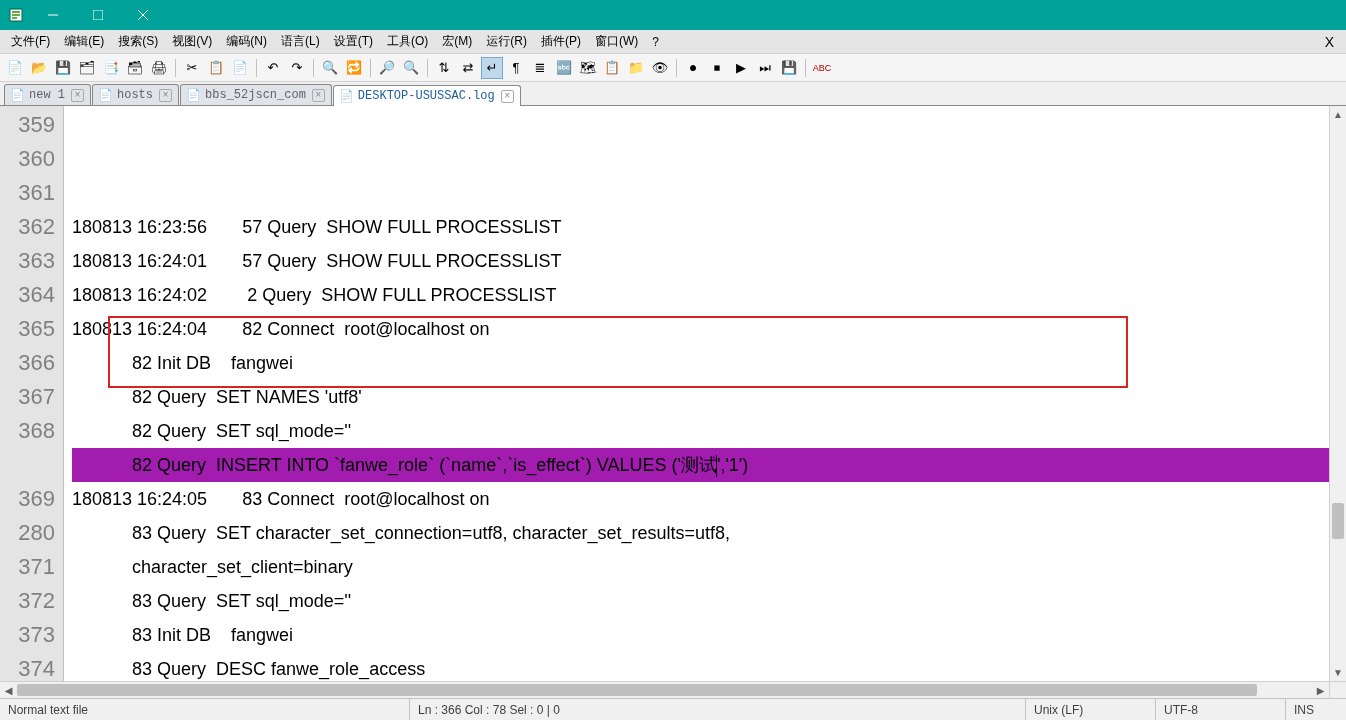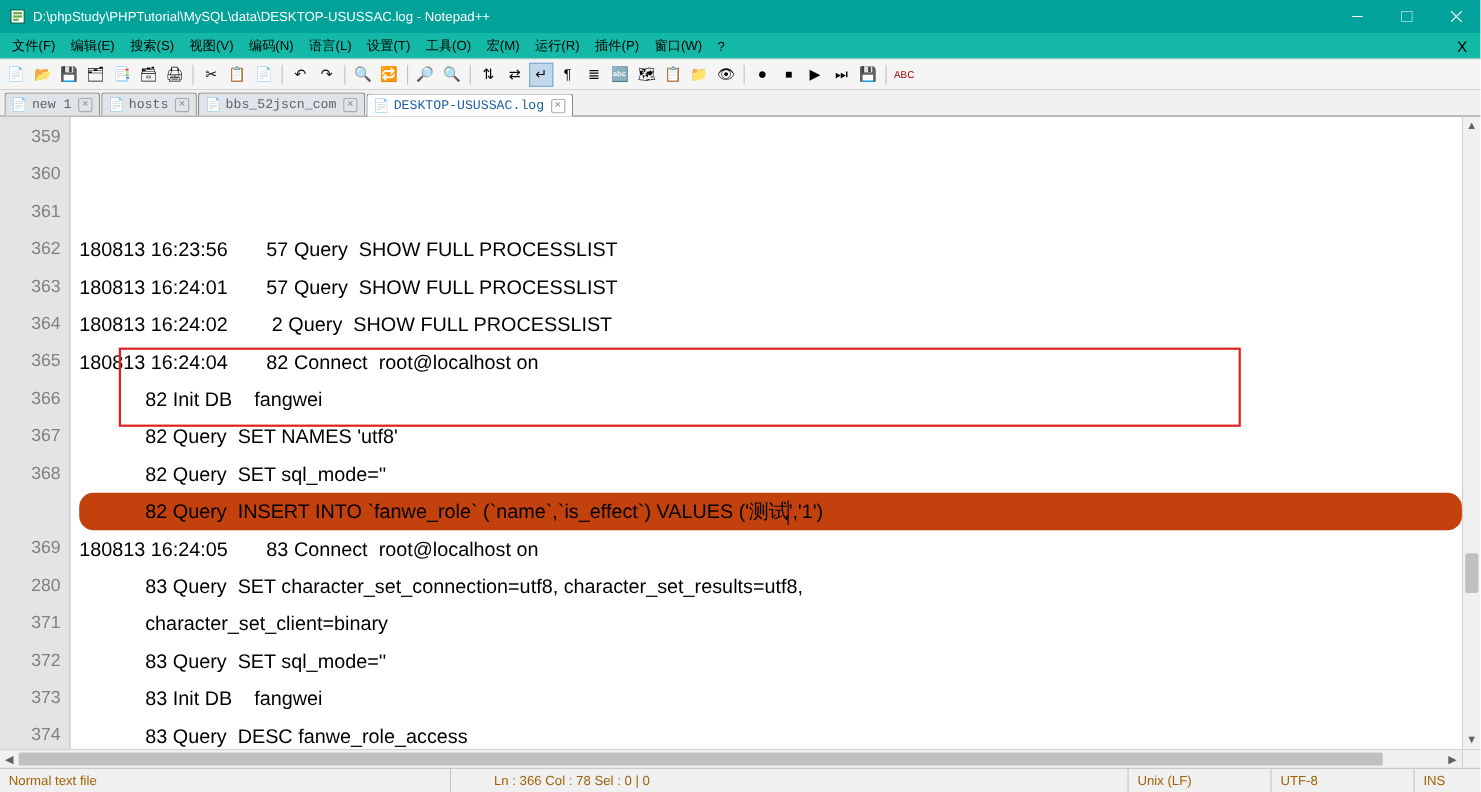--- a/index.html
+++ b/index.html
@@ -31,21 +31,21 @@
   .titlebar-title { flex: 1; font-size: 12px; }
   .winbtn {
     width: 45px; height: 30px;
     display: flex; align-items: center; justify-content: center;
     color: #fff; cursor: pointer;
   }
 
   
   .menubar {
     height: 24px;
-    background: #14b8a6;
+    background: #e5e5e5;
     border-bottom: 1px solid #d0d0d0;
     display: flex; align-items: center;
     padding: 0 4px;
   }
   .menubar-item {
     padding: 2px 7px;
     font-size: 12px;
     cursor: pointer;
   }
   .menubar-close {
@@ -136,38 +136,38 @@
     border-right: 1px solid #c0c0c0;
     padding-top: 2px;
     flex-shrink: 0;
   }
   .gutter-num {
     height: 34px;
     line-height: 34px;
     text-align: right;
     padding-right: 8px;
     color: #808080;
-    font-size: 16px;
+    font-size: 22px;
     font-family: Arial, sans-serif;
   }
   .code {
     flex: 1;
     font-family: "Microsoft YaHei UI", "Segoe UI", Tahoma, sans-serif;
     font-size: 18px;
     line-height: 34px;
     padding-top: 2px;
     padding-left: 8px;
     white-space: pre;
     color: #000;
     position: relative;
   }
   .code-line {
     height: 34px;
   }
-  .hl-line { background: #c2410c; border-radius: 13px; }
+  .hl-line { background: #a21caf; }
   .scrollbar-v {
     width: 17px;
     background: #f0f0f0;
     border-left: 1px solid #d0d0d0;
     display: flex;
     flex-direction: column;
   }
   .scroll-arrow {
     height: 17px;
     display: flex; align-items:center; justify-content:center;
@@ -198,29 +198,29 @@
   }
 
   
   .statusbar {
     height: 22px;
     background: #f0f0f0;
     border-top: 1px solid #c4c4c4;
     display: flex;
     align-items: stretch;
     font-size: 12px;
-    color: #a16207;
+    color: #404040;
   }
   .status-cell {
     border-right: 1px solid #c4c4c4;
     padding: 0 8px;
     display: flex; align-items: center;
     white-space: nowrap;
   }
-  .status-cell.flex { flex: 1; margin-left: 31px; }
+  .status-cell.flex { flex: 1; }
 
   .redbox {
     position: absolute;
     border: 2px solid #e02020;
     pointer-events: none;
   }
 
   .caret {
     display:inline-block;
     width:1px; height:22px;
@@ -234,21 +234,20 @@
 
 <div class="titlebar">
   <span class="appicon">
     <svg width="14" height="14" viewBox="0 0 14 14">
         <rect x="1" y="1" width="12" height="12" fill="#fff" stroke="#064" stroke-width="1"></rect>
         <rect x="3" y="3" width="8" height="2" fill="#6a4"></rect>
         <rect x="3" y="6" width="8" height="2" fill="#6a4"></rect>
         <rect x="3" y="9" width="5" height="2" fill="#6a4"></rect>
       </svg>
   </span>
-  <span class="titlebar-title">D:\phpStudy\PHPTutorial\MySQL\data\DESKTOP-USUSSAC.log - Notepad++</span>
   <div class="winbtn">
       <svg width="10" height="10">
         <line x1="0" y1="5" x2="10" y2="5" stroke="#fff" stroke-width="1"></line>
       </svg>
     </div>
   <div class="winbtn">
       <svg width="10" height="10">
         <rect x="0" y="0" width="10" height="10" fill="none" stroke="#fff" stroke-width="1"></rect>
       </svg>
     </div>

